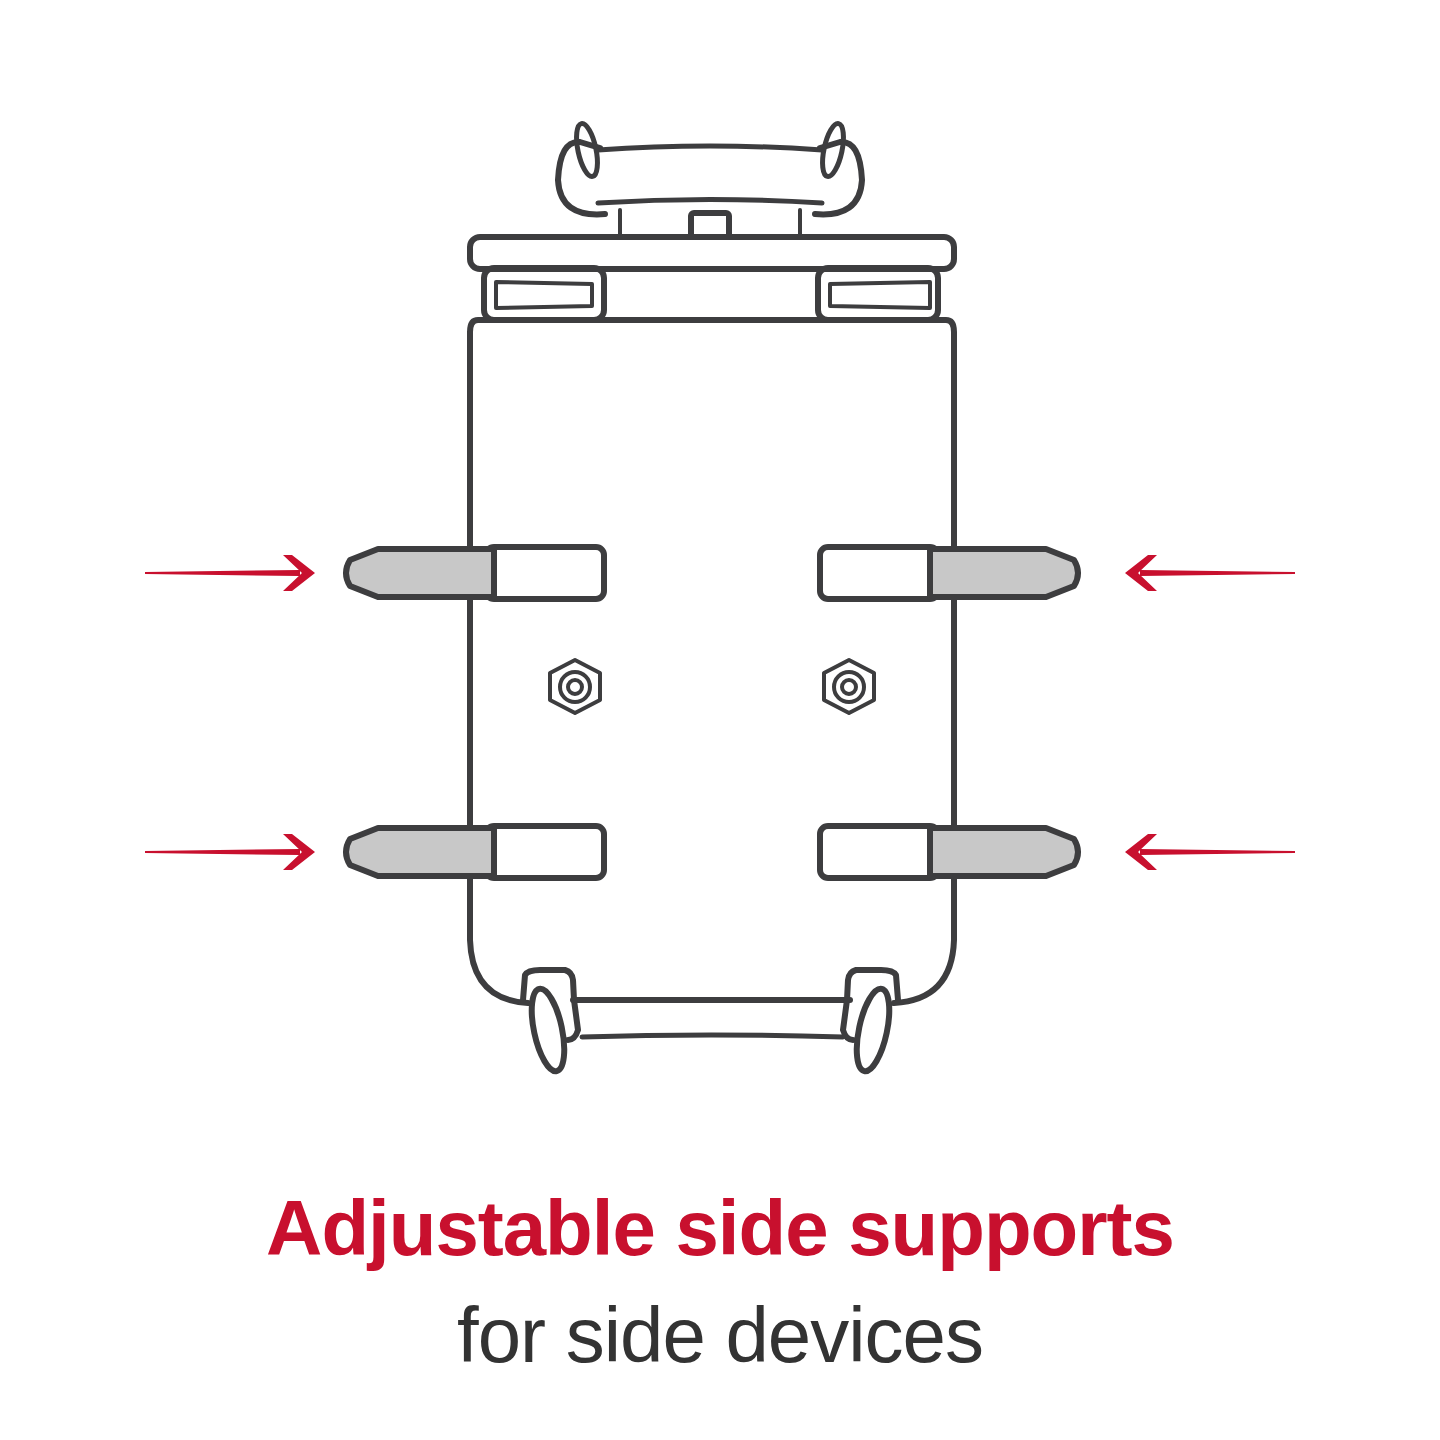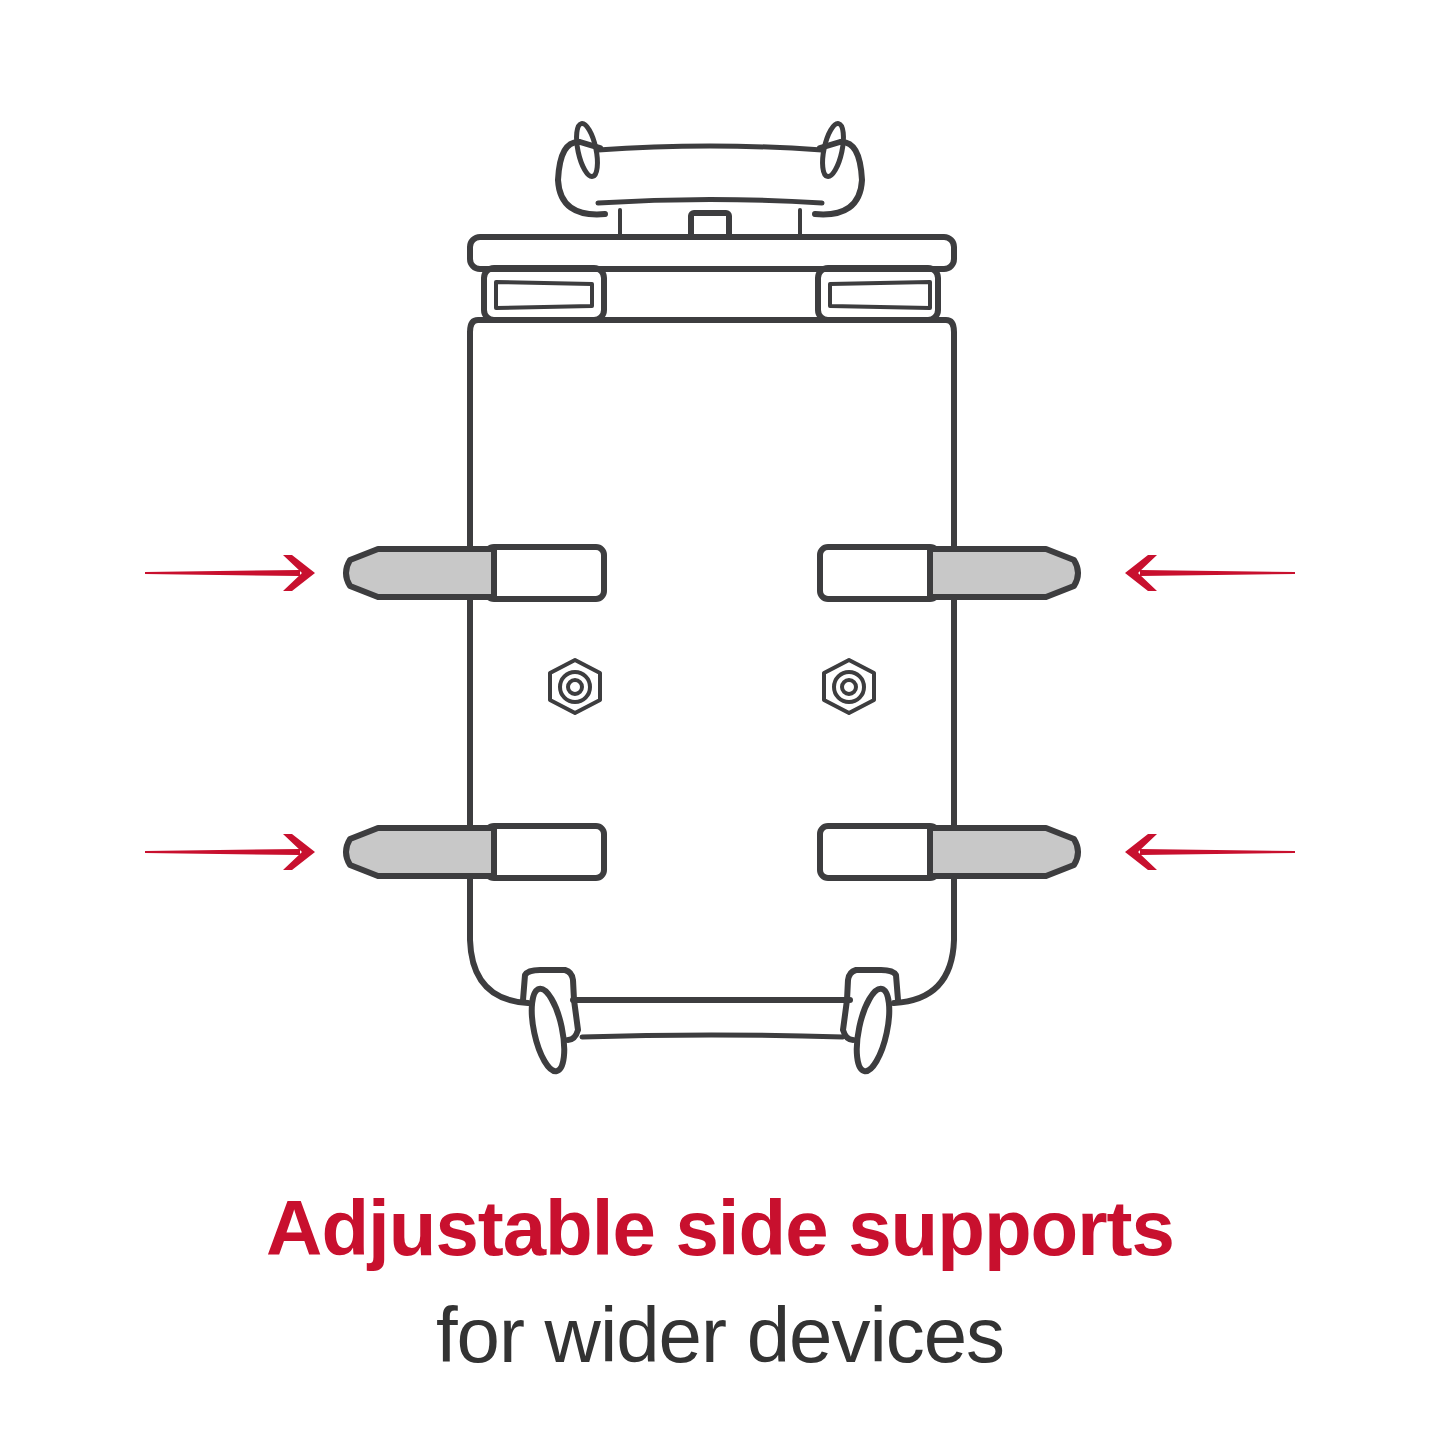--- a/index.html
+++ b/index.html
@@ -109,13 +109,13 @@
       <path d="M1157 555 L1148 555 L1125 573 L1148 591 L1157 591 L1138 573 Z"></path>
     </g>
     <g>
       <path d="M1295 851 L1140 849 L1140 855 L1295 853 Z"></path>
       <path d="M1157 834 L1148 834 L1125 852 L1148 870 L1157 870 L1138 852 Z"></path>
     </g>
   </g>
 </svg>
 
 <div class="caption headline" style="color:#c8102e;">Adjustable side supports</div>
-<div class="caption subline" style="color:#333333;">for wider devices</div>
+<div class="caption subline" style="color:#333333;">for side devices</div>
 
 </body></html>

